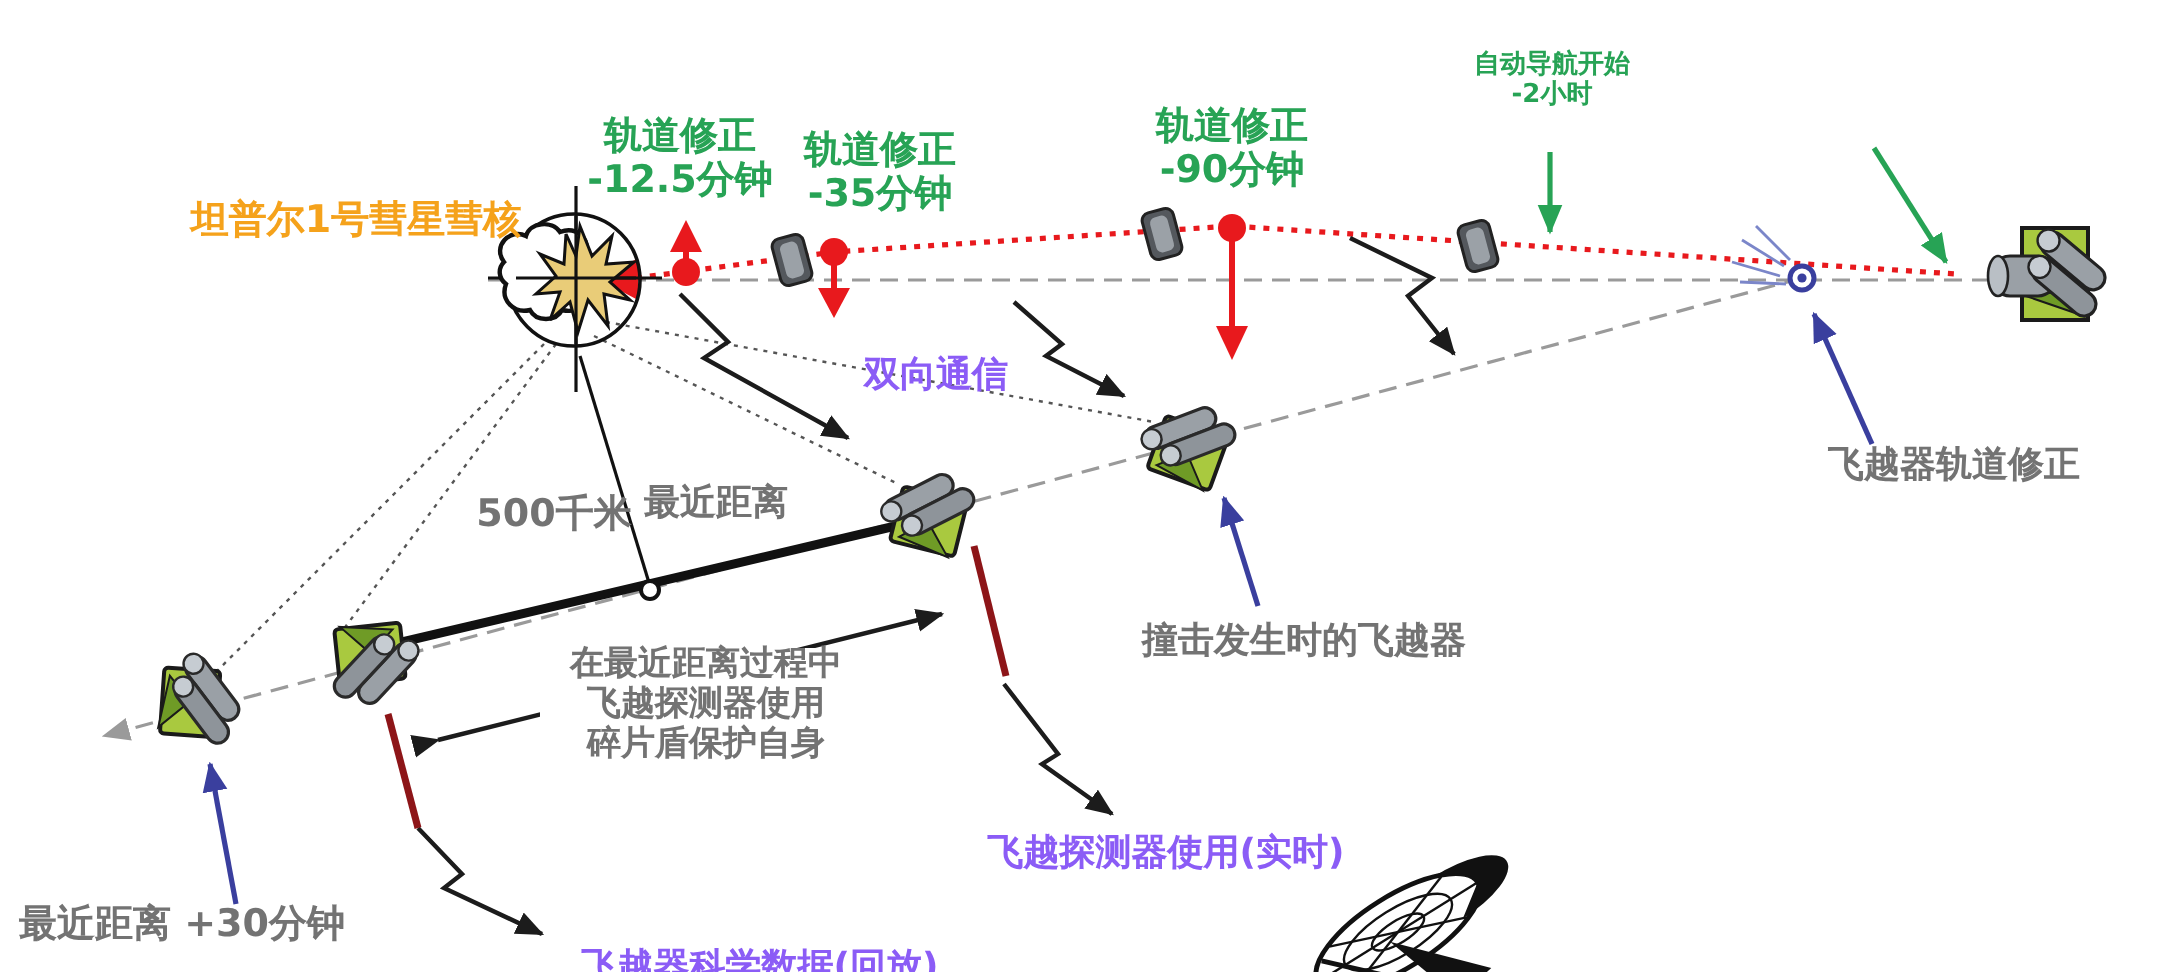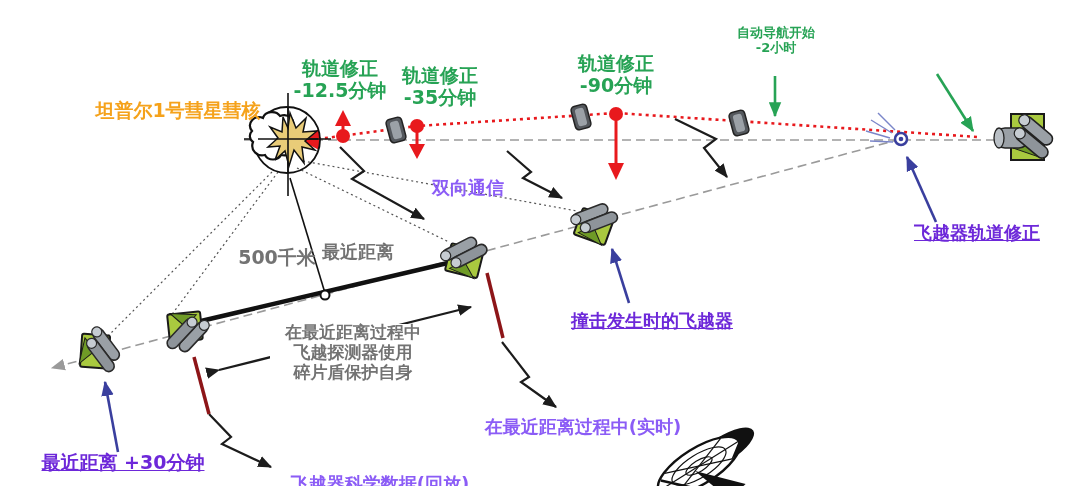--- a/index.html
+++ b/index.html
@@ -2,32 +2,32 @@
 <html><head>
 <meta charset="utf-8">
 <style>
   html,body{margin:0;padding:0;background:#fff;}
   #stage{position:relative;width:1080px;height:486px;background:#ffffff;overflow:hidden;
          font-family:"DejaVu Sans","Liberation Sans",sans-serif;}
   #art{position:absolute;left:0;top:0;}
   .lbl{position:absolute;font-weight:bold;white-space:pre-line;text-align:center;line-height:1.18;}
   .green{color:#27a355;}
   .orange{color:#f5a21b;}
-  .bluetxt{color:#6d28d9;text-decoration:underline;}
+  .bluetxt{color:#737373;}
   .darkred{color:#737373;}
   .black{color:#8b5cf6;}
   #lbl-tempel{left:92px;top:99px;width:172px;font-size:19px;}
   #lbl-tcm125{left:288px;top:57px;width:104px;font-size:19px;}
   #lbl-tcm35{left:396px;top:64px;width:88px;font-size:19px;}
   #lbl-tcm90{left:570px;top:52px;width:92px;font-size:19px;}
   #lbl-autonav{left:706px;top:25px;width:140px;font-size:13px;}
   #lbl-release{left:845px;top:50px;width:178px;font-size:18px;}
   #lbl-flybytcm{left:906px;top:222px;width:142px;font-size:18px;}
   #lbl-impactflyby{left:560px;top:310px;width:184px;font-size:18px;}
-  #lbl-ca30{left:8px;top:451px;width:166px;font-size:19px;margin-left:32px;}
+  #lbl-ca30{left:8px;top:451px;width:166px;font-size:19px;}
   #lbl-comm{left:422px;top:177px;width:92px;font-size:18px;}
   #lbl-500km{left:236px;top:246px;width:82px;font-size:19px;}
   #lbl-cadist{left:317px;top:241px;width:82px;font-size:18px;}
   #lbl-shield{left:270px;top:324px;width:166px;font-size:17px;background:#fff;font-family:Liberation Mono, monospace;}
   #lbl-scirt{left:484px;top:416px;width:198px;font-size:18px;}
   #lbl-scipb{left:280px;top:473px;width:200px;font-size:18px;}
 </style>
 </head>
 <body>
 
@@ -187,16 +187,16 @@
 -2小时</div>
 <div class="lbl bluetxt" id="lbl-flybytcm">飞越器轨道修正</div>
 <div class="lbl bluetxt" id="lbl-impactflyby">撞击发生时的飞越器</div>
 <div class="lbl bluetxt" id="lbl-ca30">最近距离 +30分钟</div>
 <div class="lbl black" id="lbl-comm">双向通信</div>
 <div class="lbl darkred" id="lbl-500km">500千米</div>
 <div class="lbl darkred" id="lbl-cadist">最近距离</div>
 <div class="lbl darkred" id="lbl-shield">在最近距离过程中
 飞越探测器使用
 碎片盾保护自身</div>
-<div class="lbl black" id="lbl-scirt">在最近距离过程中(实时)</div>
+<div class="lbl black" id="lbl-scirt">飞越探测器使用(实时)</div>
 <div class="lbl black" id="lbl-scipb">飞越器科学数据(回放)</div>
 
 </div>
 
 </body></html>

